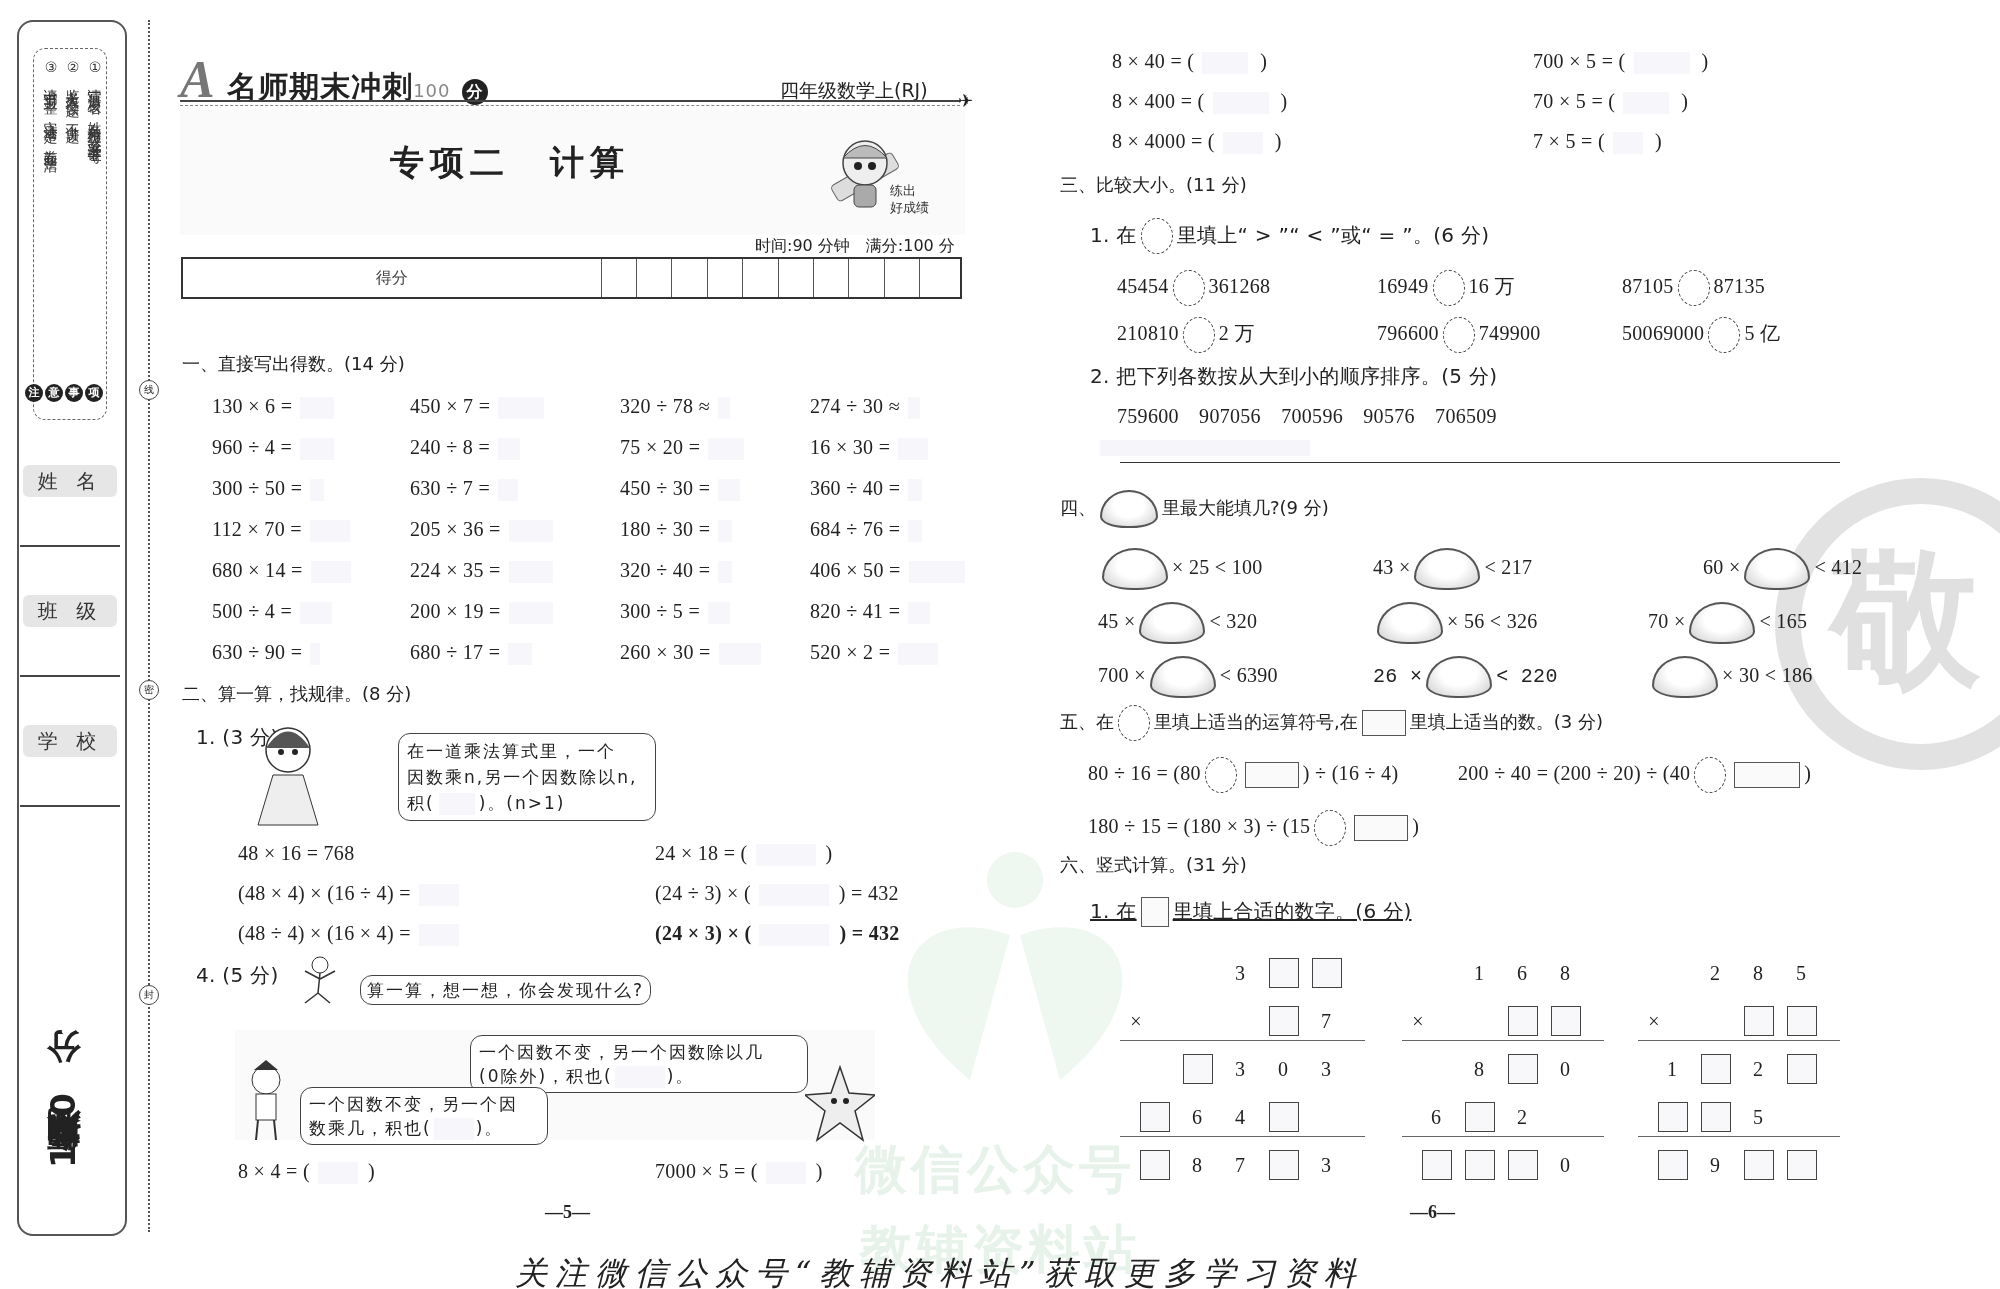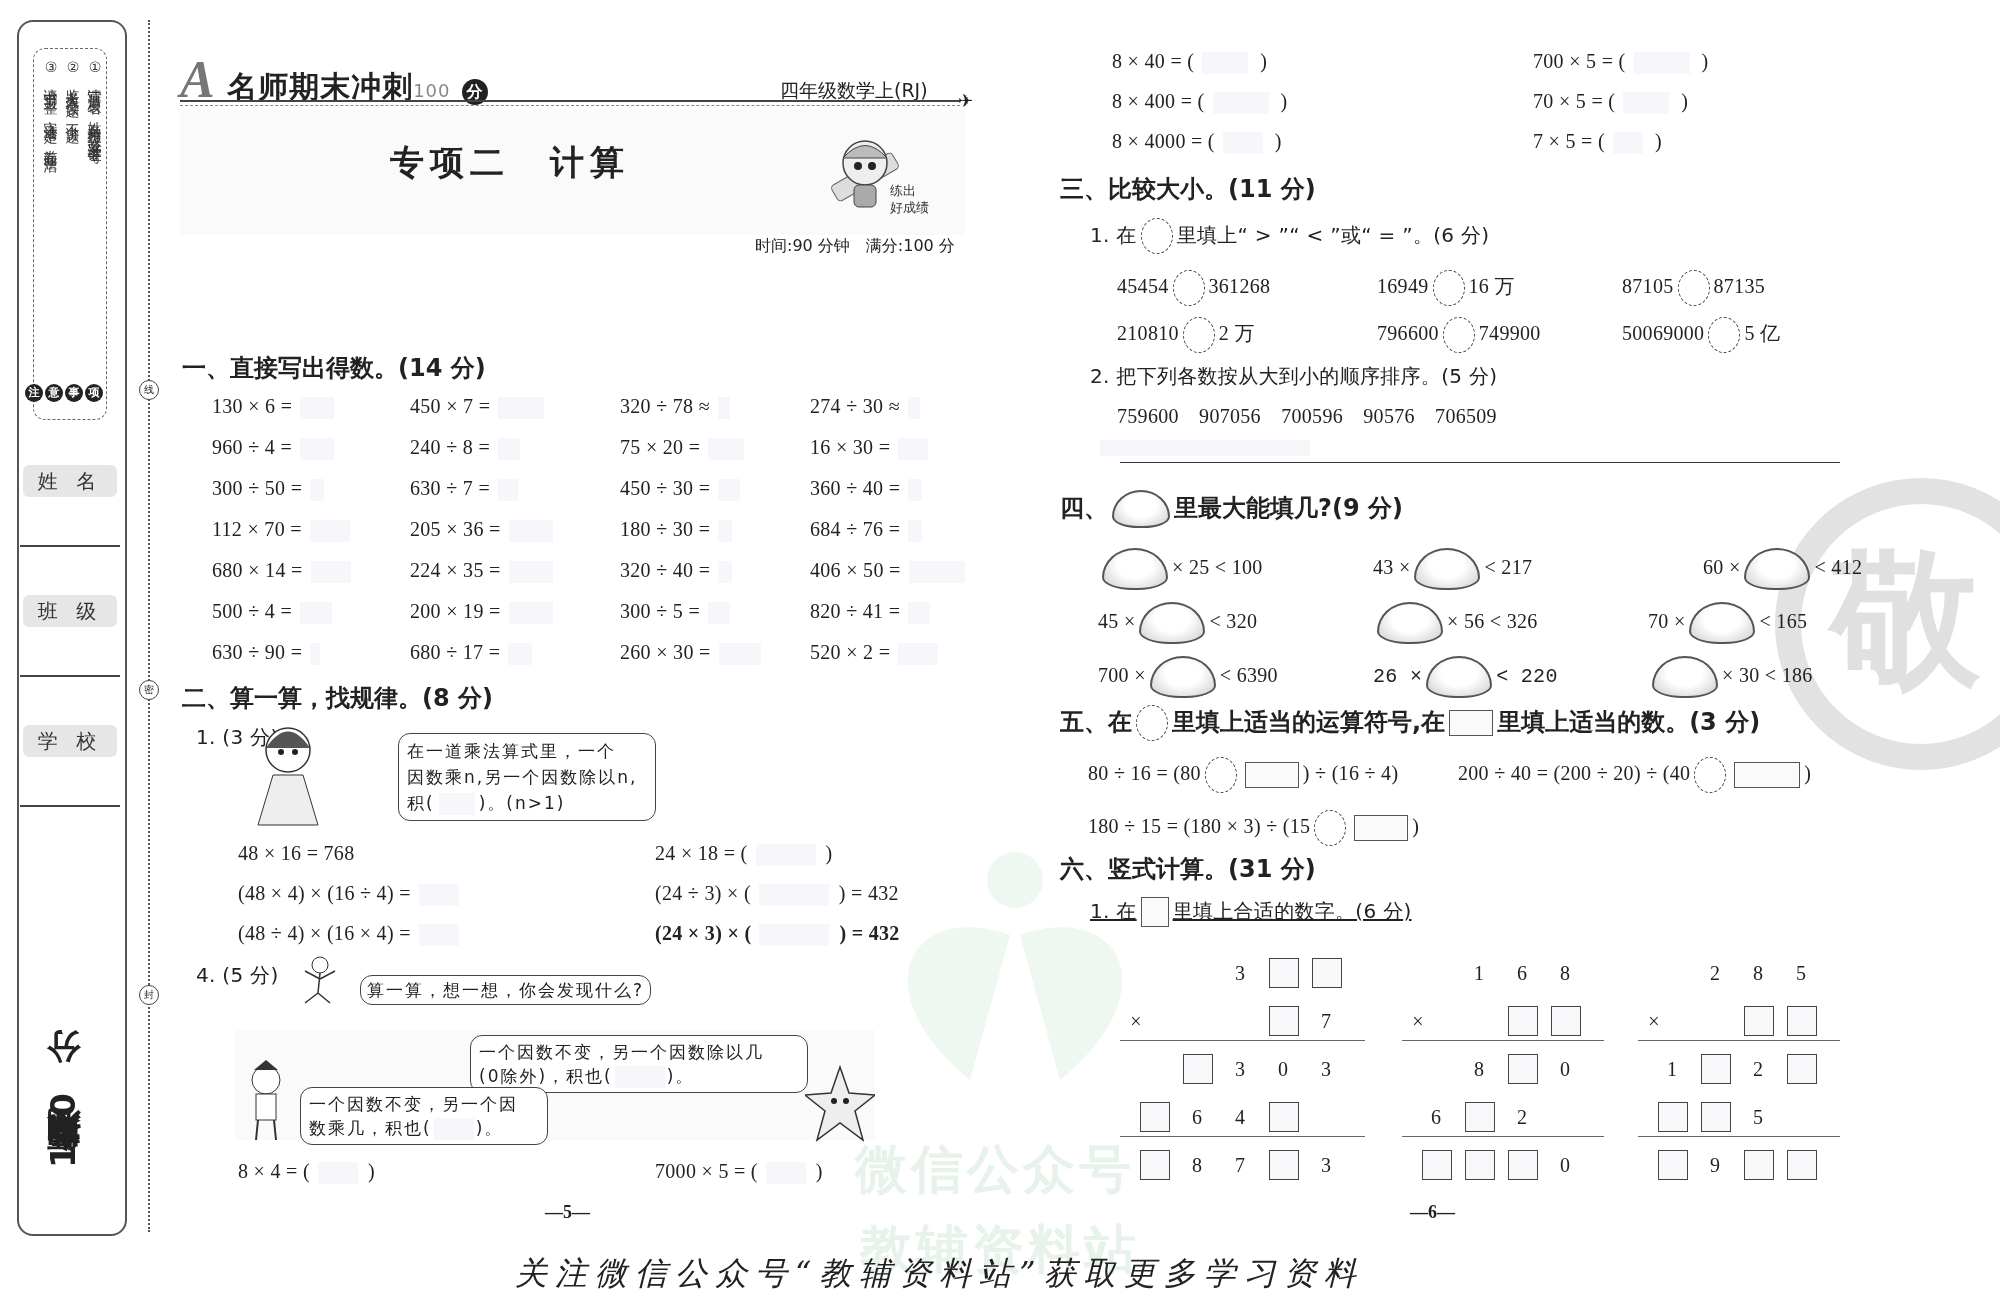--- a/index.html
+++ b/index.html
@@ -34,21 +34,21 @@
   .banner { left:180px; top:110px; width:785px; height:125px; background:#fafafa; }
   .title { left:390px; top:140px; font-size:34px; font-weight:bold; letter-spacing:6px; }
   .mascot { left:820px; top:128px; width:110px; height:90px; }
   .mascot-text { left:890px; top:182px; font-size:13px; line-height:17px; color:#333; }
   .timebar { left:755px; top:236px; font-size:16px; }
 
   table.score { position:absolute; left:181px; top:257px; width:781px; border-collapse:collapse; font-size:17px; }
   table.score td { border:1.5px solid #555; height:36px; text-align:center; color:#444; font-family:"DejaVu Sans",sans-serif; font-size:16px; }
   table.score { border:2px solid #333; }
 
-  .sec-title { font-size:24px; font-weight:bold; }
+  .sec-title { font-size:18px; font-weight:normal; }
 
   
   .vbox { width:28px; height:28px; border:1.5px solid #444; display:inline-block; background:#f8f8fa; }
   .vcell { position:absolute; width:28px; height:30px; text-align:center; font-size:20px; line-height:30px; }
   .vline { position:absolute; height:0; border-top:1.5px solid #666; }
 
   .bubble { border:1.5px solid #444; border-radius:12px; background:#fff; padding:4px 8px; font-size:17px; line-height:26px; letter-spacing:2px; }
 
   .circle { display:inline-block; width:30px; height:34px; border:1.5px dashed #444; border-radius:50%; vertical-align:middle; margin:0 4px; }
   .shell { display:inline-block; width:54px; height:34px; border:2px solid #555; border-radius:50% 50% 46% 46% / 70% 70% 30% 30%; vertical-align:middle; margin:0 4px; background:radial-gradient(ellipse at 50% 40%, #fff 40%, #ccc 100%); position:relative; }
@@ -125,20 +125,33 @@
   <rect x="34" y="57" width="22" height="22" rx="5" fill="#aaa" stroke="#444"></rect>
 </svg>
 <div class="abs mascot-text cn">
   <div>练出</div>
   <div>好成绩</div>
 </div>
 <div class="abs timebar cn">时间:90 分钟　满分:100 分</div>
 
 <table class="score">
   <tbody>
+  <tr>
+    <td>得分</td>
+    <td></td>
+        <td></td>
+    <td></td>
+        <td></td>
+    <td></td>
+        <td></td>
+    <td></td>
+        <td></td>
+    <td></td>
+        <td></td>
+  </tr>
 </tbody>
   </table>
 
 <div class="abs sec-title cn" style="left:182px; top:352px;">一、直接写出得数。(14 分)</div>
 <div id="s1">
     <div class="abs math" style="left: 212px; top: 395px;"><span>130 × 6 =</span><span class="blank" style="min-width: 34px;"></span></div>
     <div class="abs math" style="left: 410px; top: 395px;"><span>450 × 7 =</span><span class="blank" style="min-width: 46px;"></span></div>
     <div class="abs math" style="left: 620px; top: 395px;"><span>320 ÷ 78 ≈</span><span class="blank" style="min-width: 12px;"></span></div>
     <div class="abs math" style="left: 810px; top: 395px;"><span>274 ÷ 30 ≈</span><span class="blank" style="min-width: 12px;"></span></div>
     <div class="abs math" style="left: 212px; top: 436px;"><span>960 ÷ 4 =</span><span class="blank" style="min-width: 34px;"></span></div>

